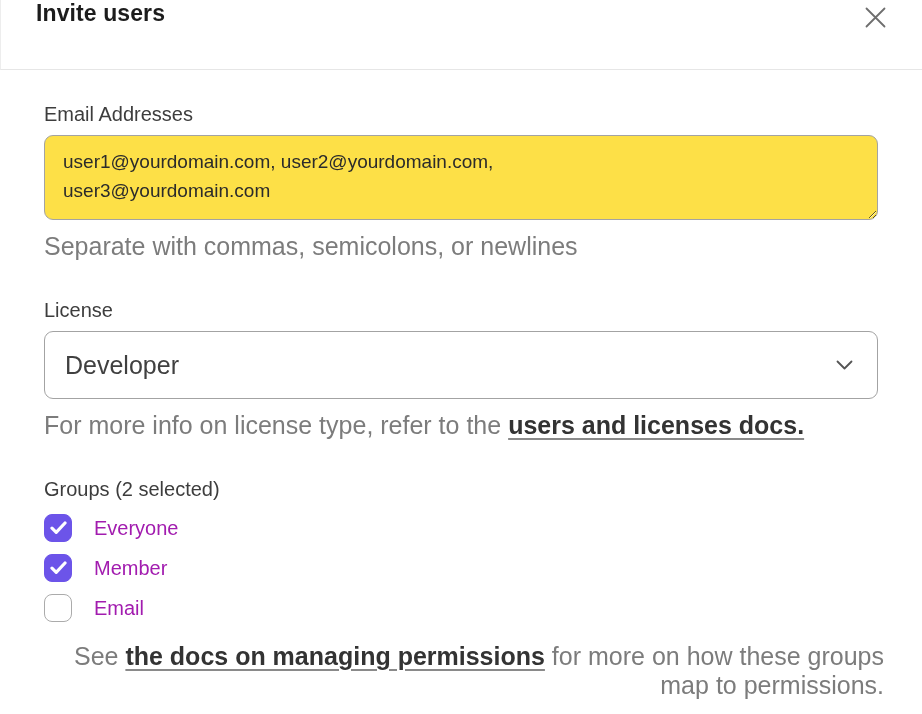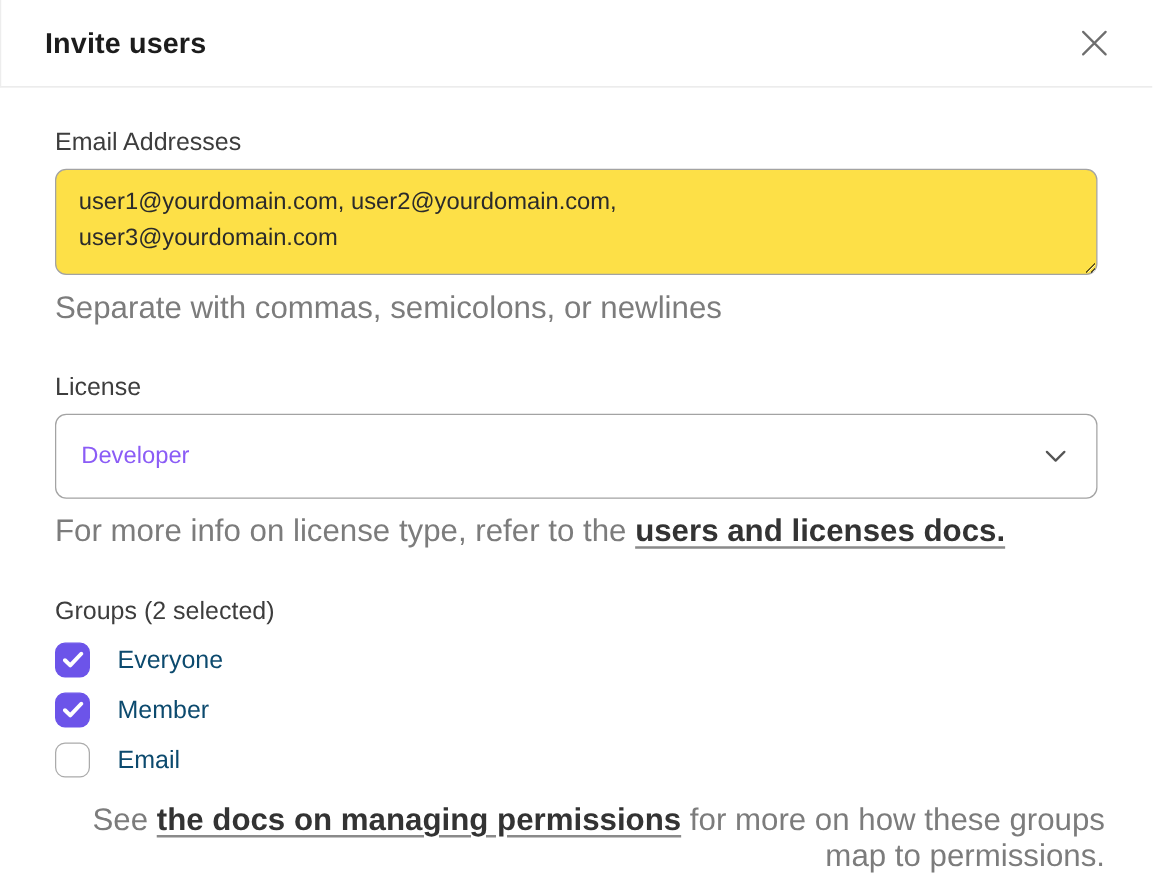--- a/index.html
+++ b/index.html
@@ -9,21 +9,20 @@
     color: #2b2b2b;
     overflow: hidden;
   }
   .modal { width: 922px; height: 714px; background: #fff; display: flex; flex-direction: column; }
 
   
   .modal-header {
     height: 70px;
     flex: 0 0 70px;
     display: flex;
-    align-items: center;
     justify-content: space-between;
     padding: 0 30px 0 35px;
     border-bottom: 1px solid #e6e6e6;
     border-left: 1px solid #ededed;
   }
   .modal-title {
     font-size: 23px;
     font-weight: 700;
     color: #1c1c1c;
     letter-spacing: 0.1px;
@@ -81,21 +80,21 @@
     height: 68px;
     border: 1px solid #a3a3a3;
     border-radius: 9px;
     display: flex;
     align-items: center;
     justify-content: space-between;
     padding: 0 24px 0 20px;
     cursor: pointer;
     background: #fff;
   }
-  .select-value { font-size: 19px; color: #8b5cf6; }
+  .select-value { font-size: 25px; color: #404040; }
   .chevron { display: flex; align-items: center; }
 
   .groups-label { margin-bottom: 13px; }
   .checkbox-row {
     display: flex;
     align-items: center;
     margin-bottom: 12px;
     cursor: pointer;
     width: max-content;
   }
@@ -105,21 +104,21 @@
     border-radius: 8px;
     background: #fff;
     display: flex; align-items: center; justify-content: center;
     flex: 0 0 28px;
   }
   .checkbox svg { display: none; }
   .checkbox.checked { background: var(--accent, #6C54E9); border-color: var(--accent, #6C54E9); }
   .checkbox.checked svg { display: block; }
   .checkbox-label {
     font-size: 20px;
-    color: #0c4a6e;
+    color: #a21caf;
     margin-left: 22px;
   }
 
   .groups-helper { margin-top: 20px; max-width: 840px; text-align: right; }
 </style>
 </head>
 <body>
 
 <div class="modal">
 

